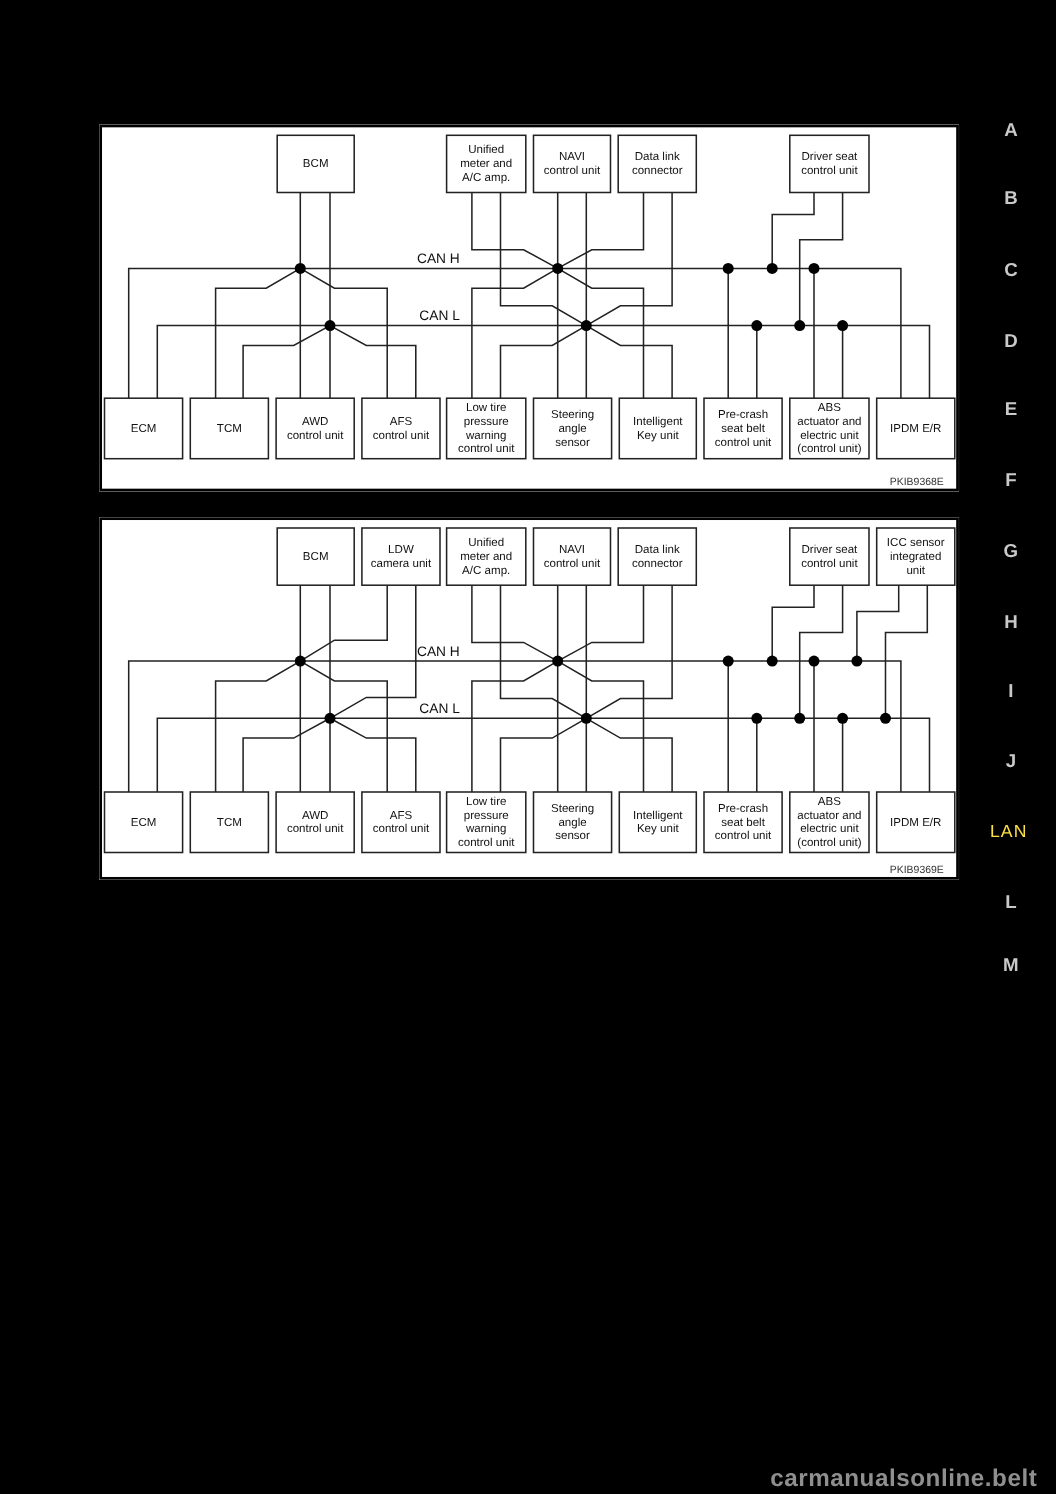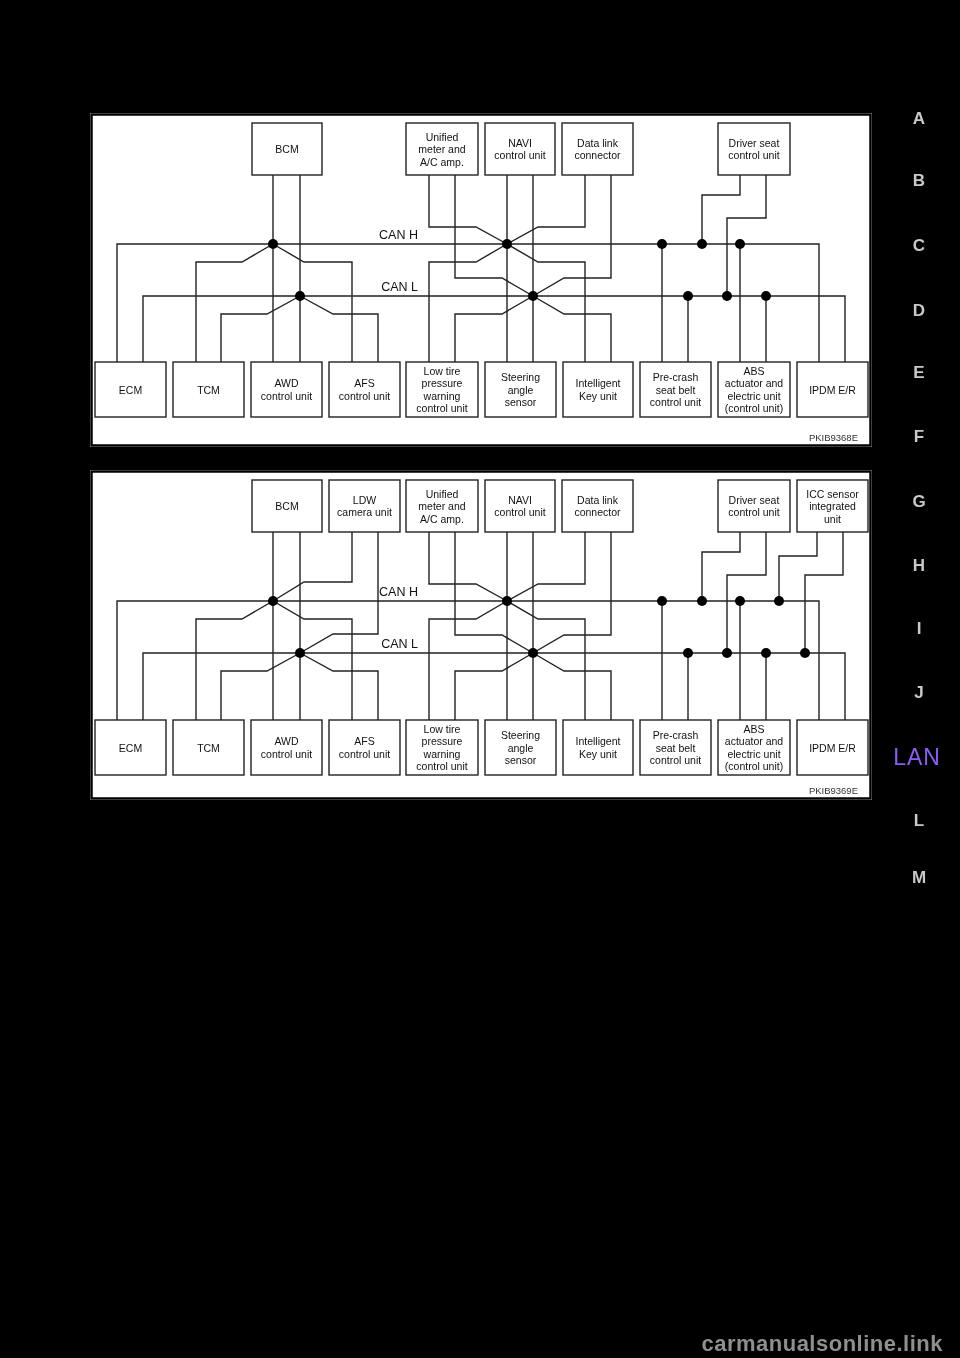--- a/index.html
+++ b/index.html
@@ -11,21 +11,21 @@
   #panel1{top:113px;}
   #panel2{top:470px;}
   svg{display:block;}
   .side-index{position:absolute;left:0;top:0;width:960px;height:1358px;pointer-events:none;}
   .index-letter{
     position:absolute;transform:translate(-50%,-50%);
     color:#c9c9c9;font-weight:bold;font-size:17px;line-height:1;
   }
   .index-section{
     position:absolute;transform:translate(-50%,-50%);
-    color:#8b5cf6;font-size:23px;letter-spacing:1px;line-height:1;
+    color:#fde047;font-size:16px;letter-spacing:1px;line-height:1;
   }
   .watermark{
     position:absolute;right:17px;top:1331px;
     color:#8f8f8f;font-size:22px;font-weight:bold;letter-spacing:0.5px;
   }
 </style>
 </head>
 <body>
 
 <div id="panel1" class="panel">
@@ -266,13 +266,13 @@
     <div class="index-letter" style="left: 919px; top: 436px;">F</div>
     <div class="index-letter" style="left: 919px; top: 501px;">G</div>
     <div class="index-letter" style="left: 919px; top: 565px;">H</div>
     <div class="index-letter" style="left: 919px; top: 628px;">I</div>
     <div class="index-letter" style="left: 919px; top: 692px;">J</div>
     <div class="index-letter" style="left: 919px; top: 820px;">L</div>
     <div class="index-letter" style="left: 919px; top: 877px;">M</div>
     <div class="index-section" style="left: 917px; top: 757px;">LAN</div>
   </div>
 
-<div class="watermark">carmanualsonline.link</div>
+<div class="watermark">carmanualsonline.belt</div>
 
 </body></html>

